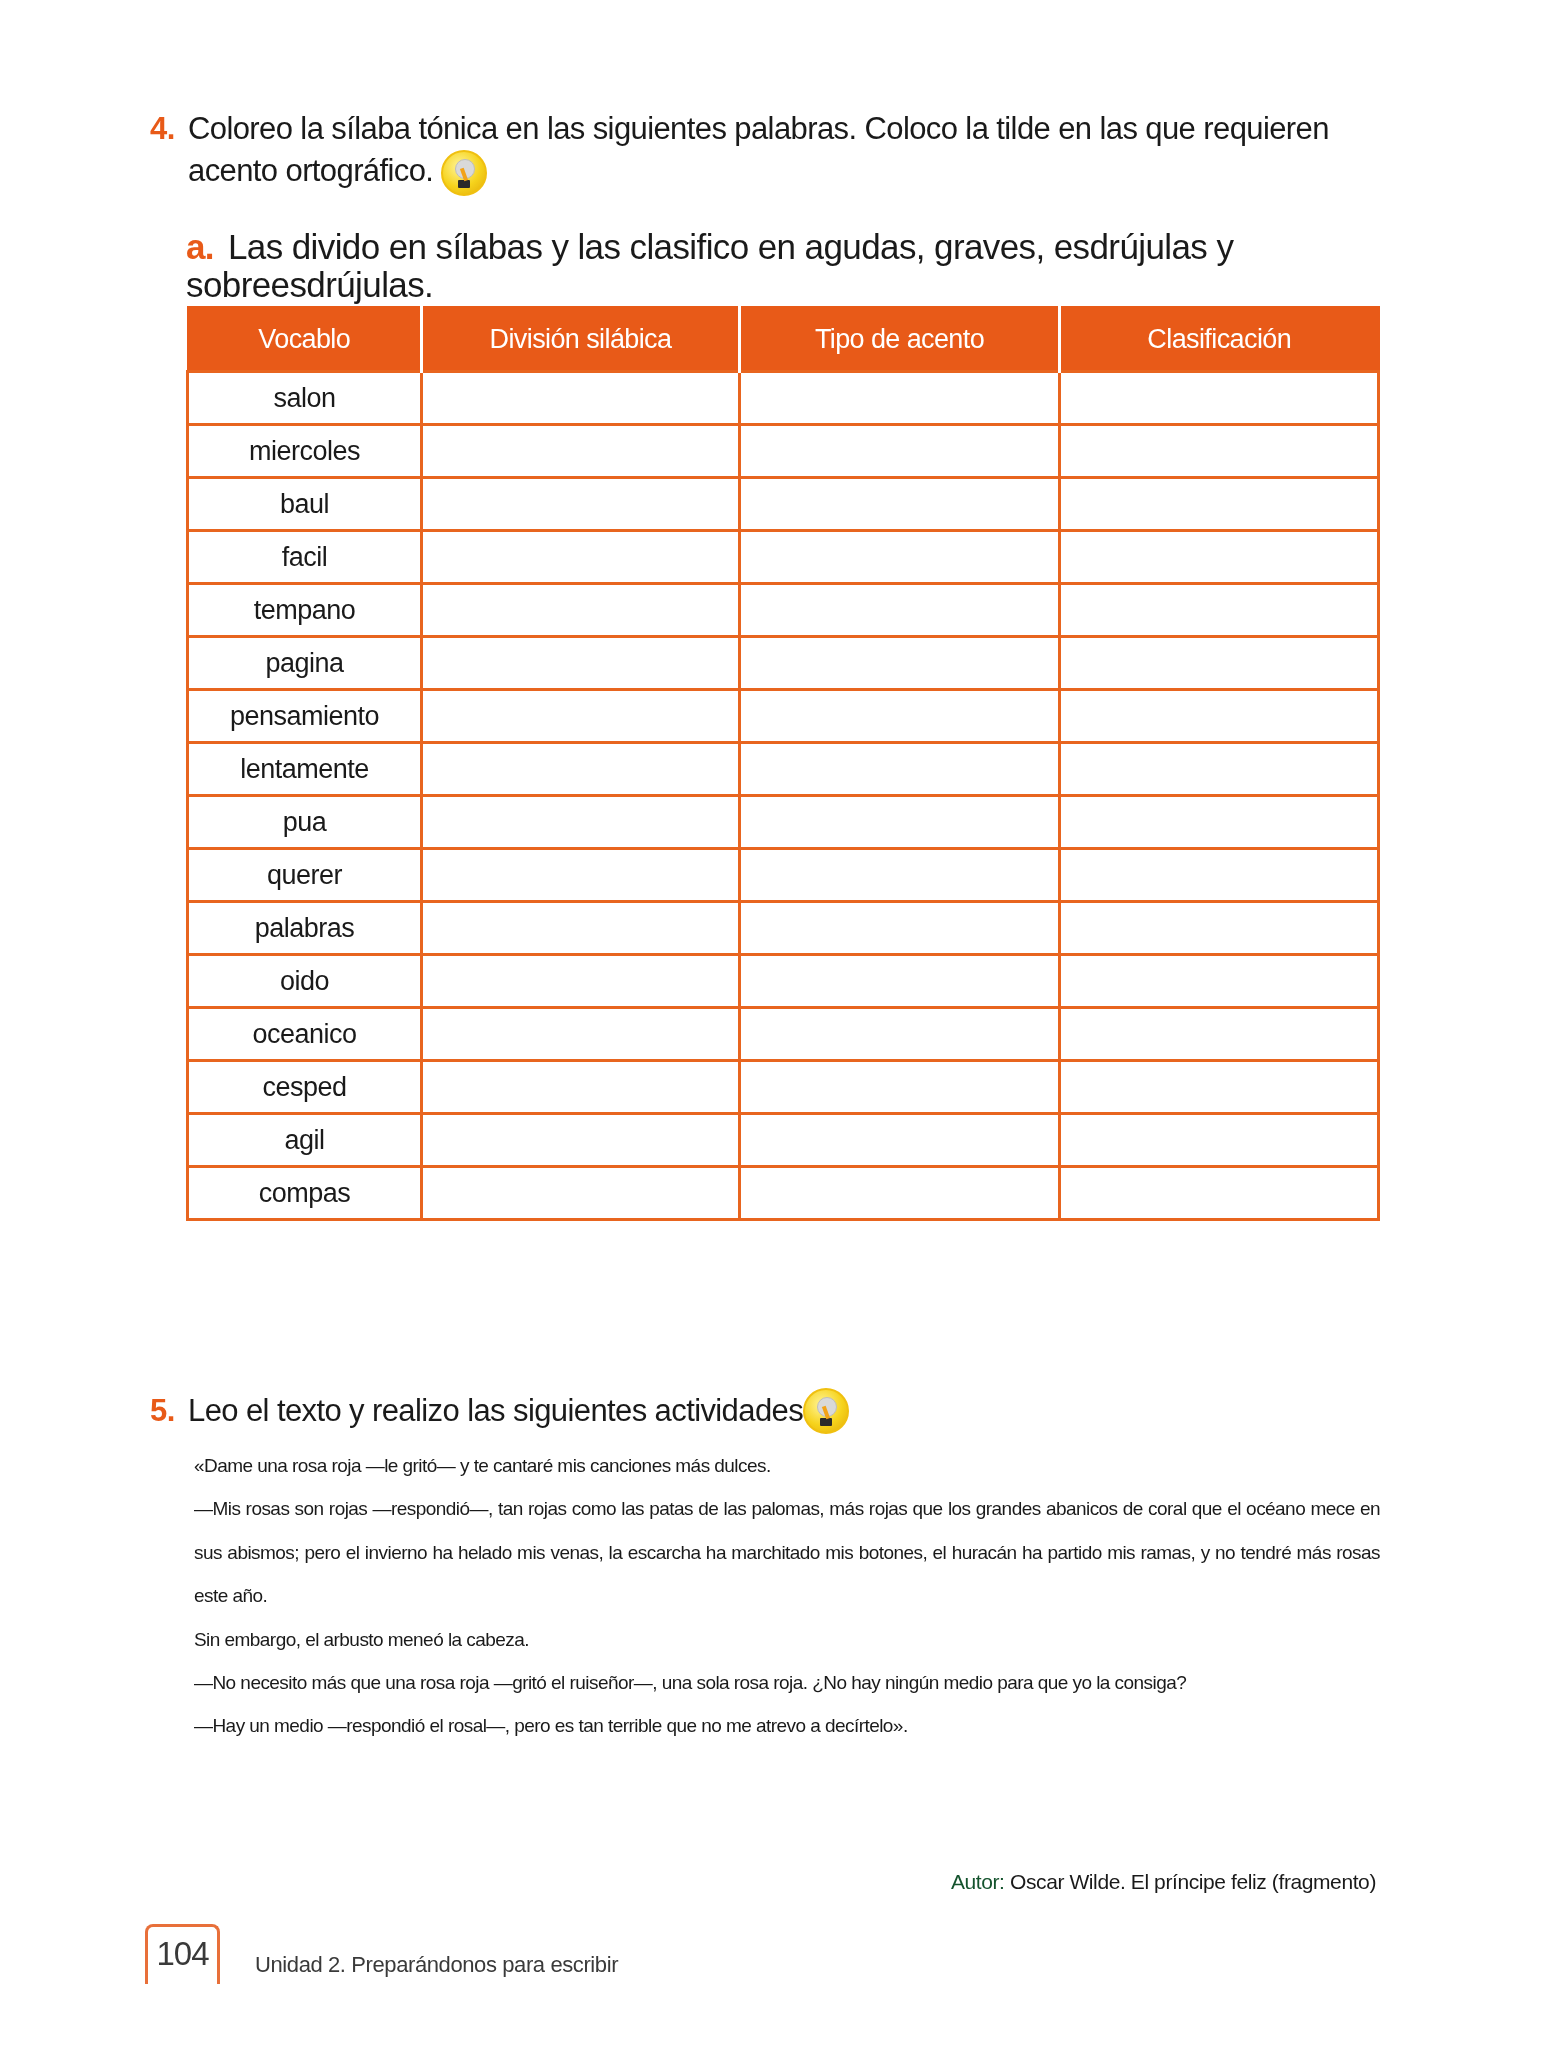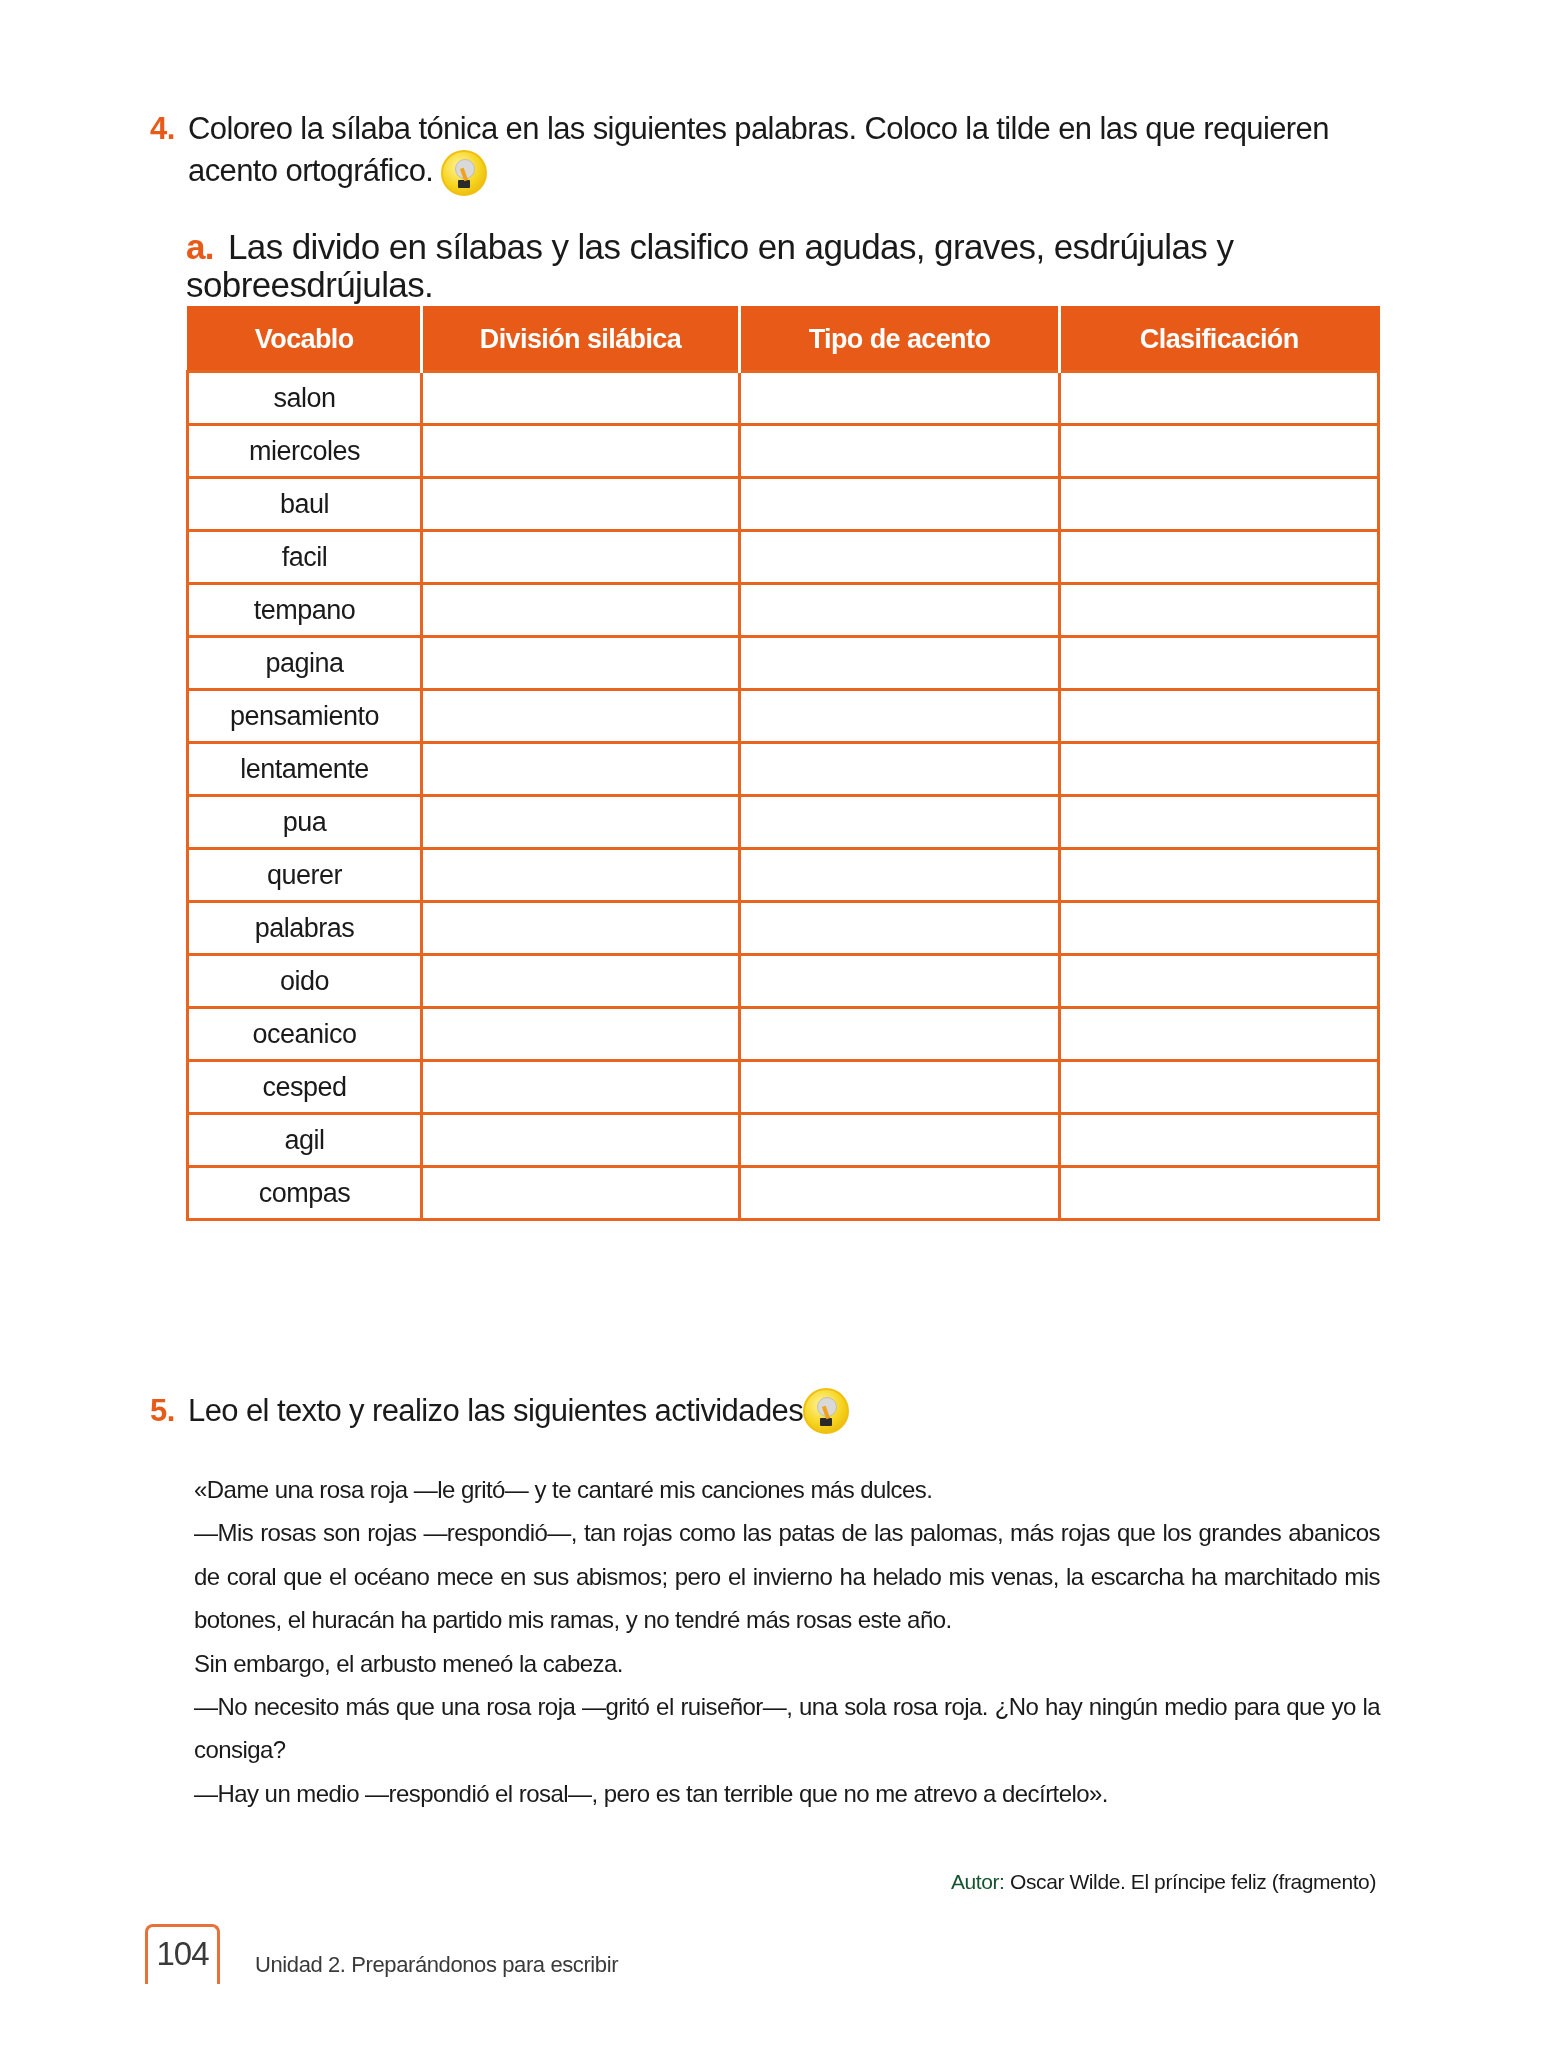--- a/index.html
+++ b/index.html
@@ -45,21 +45,21 @@
     font-size: 35px; line-height: 38px; letter-spacing: -0.6px;
   }
   .qa .num { margin-right: 14px; }
 
   
   .table-wrap { left: 186px; top: 306px; width: 1191px; }
   table {
     border-collapse: collapse; width: 1191px; table-layout: fixed;
   }
   th {
-    background: #E85A18; color: #ffffff; font-weight: bold;
+    background: #E85A18; color: #ffffff; font-weight: normal;
     font-size: 27px; height: 62px; padding: 0;
     letter-spacing: -0.6px;
     border-left: 3px solid #ffffff; border-right: 3px solid #ffffff;
     border-top: 2px solid #E85A18; border-bottom: 2px solid #E85A18;
   }
   th:first-child { border-left: 2px solid #E85A18; }
   th:last-child { border-right: 2px solid #E85A18; }
   td {
     border: 3px solid #E8651F; height: 50px; padding: 0;
     text-align: center; font-size: 27px; letter-spacing: -0.5px; color: #1a1a1a;
@@ -73,23 +73,22 @@
   .q5 {
     left: 150px; top: 1392px; width: 1000px;
     font-size: 31px; line-height: 38px; letter-spacing: -0.6px;
   }
   .q5 .num { position: absolute; left: 0; top: 0; }
   .q5 .txt { padding-left: 38px; }
   .q5 .bulb { position: absolute; left: 653px; top: -4px; }
 
   .passage {
     left: 194px; top: 1444px; width: 1186px;
-    font-size: 24px; line-height: 43.4px; letter-spacing: -0.55px;
+    font-size: 19px; line-height: 43.4px; letter-spacing: -0.55px;
     color: #1a1a1a;
-    margin-top: 24px;
   }
   .passage p { margin: 0; text-align: justify; text-align-last: left; }
 
   .author {
     right: 188px; top: 1870px;
     font-size: 21px; letter-spacing: -0.4px; color: #1a1a1a;
   }
   .author .label { color: #14532d; }
 
   

